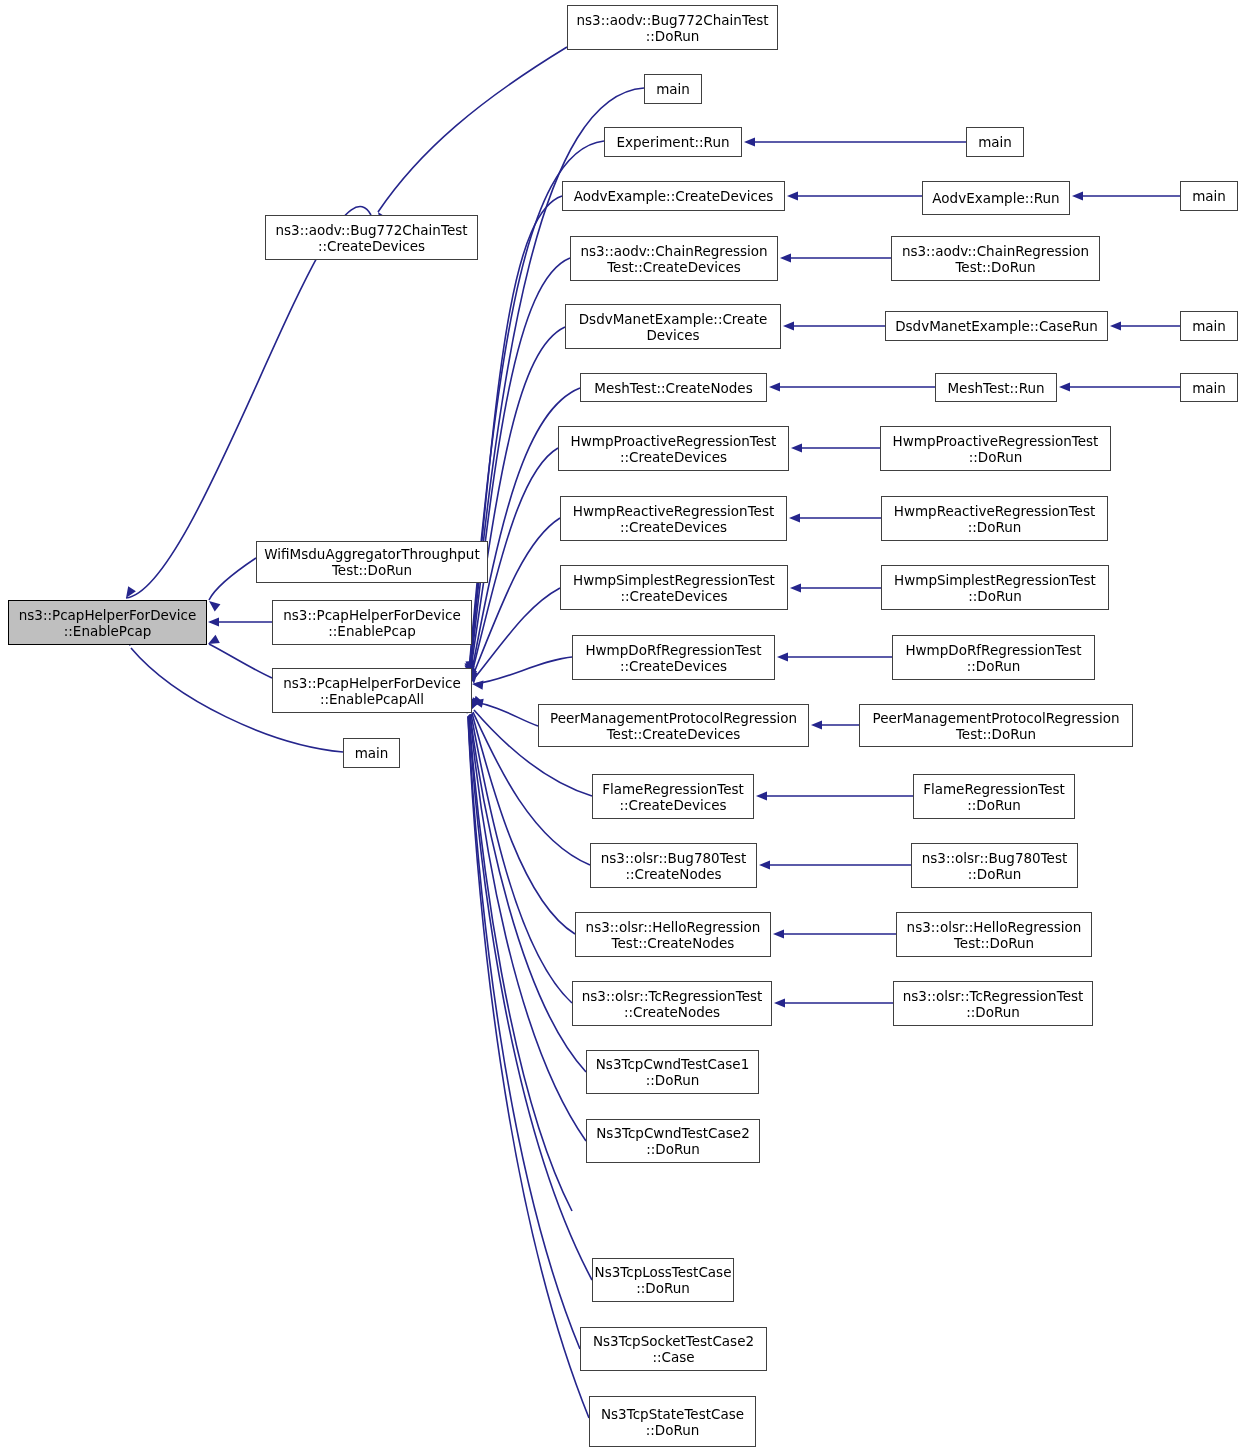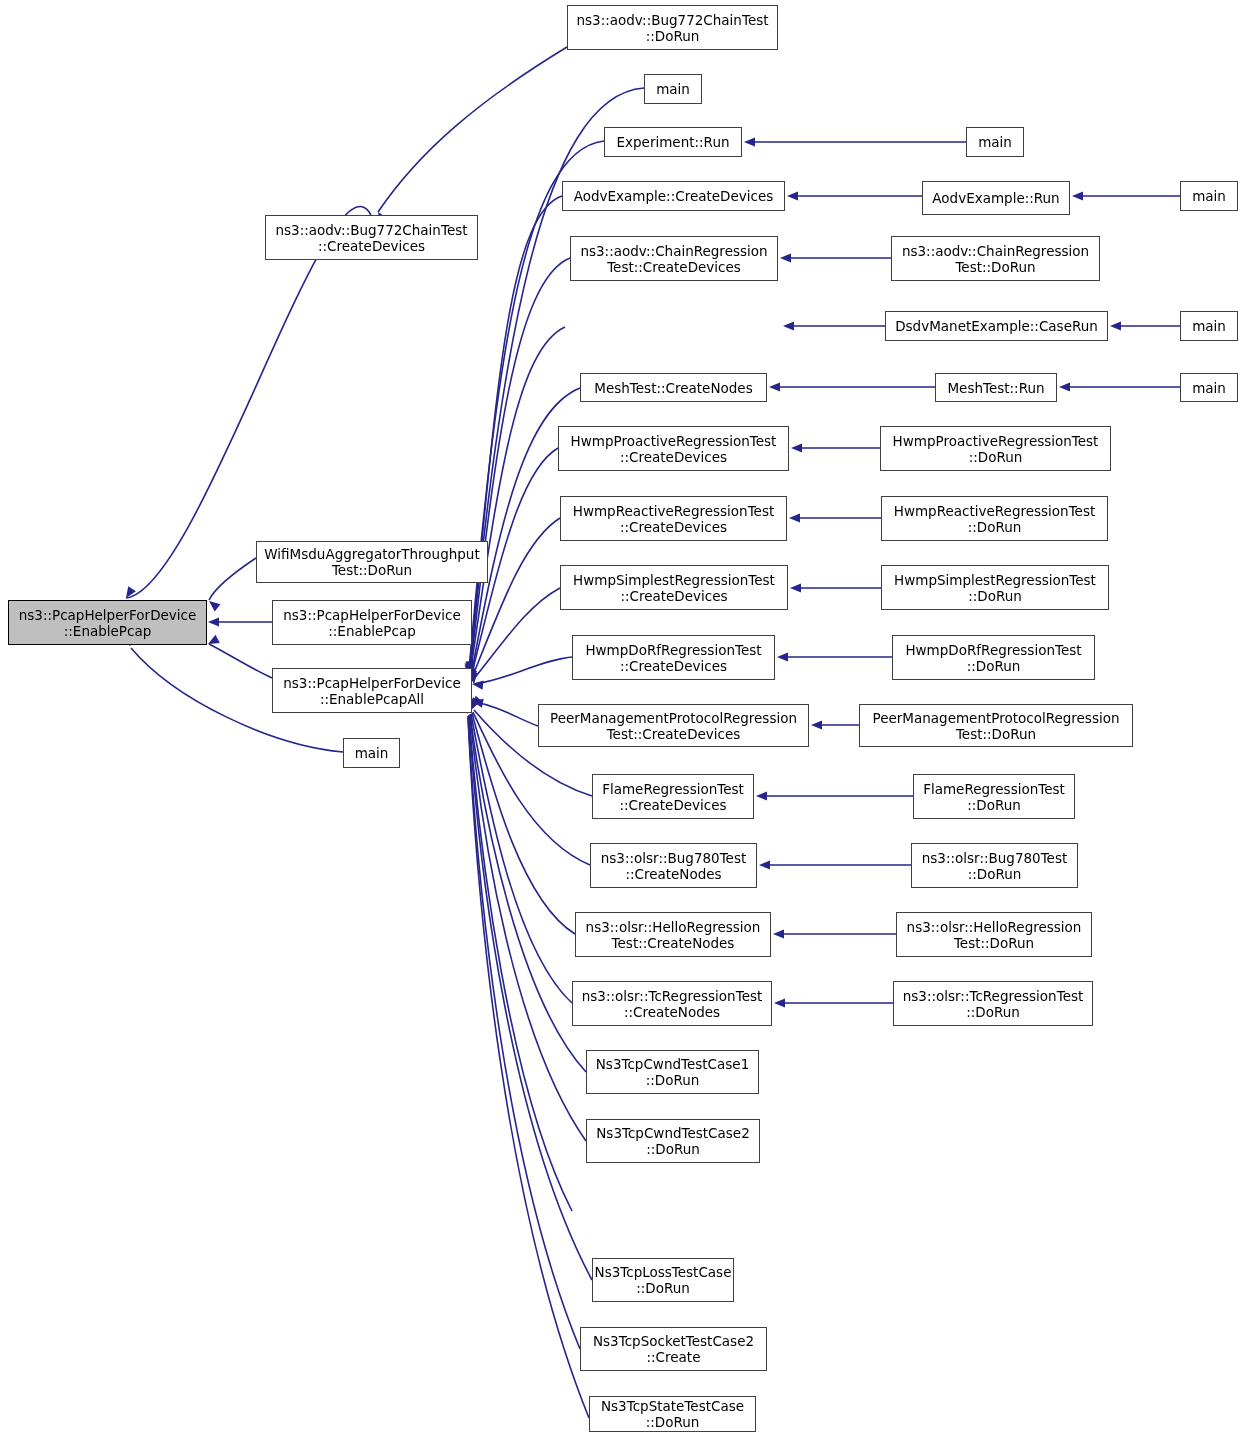--- a/index.html
+++ b/index.html
@@ -239,20 +239,22 @@
     <div class="node" style="left: 272px; top: 668px; width: 200px; height: 45px;">ns3::PcapHelperForDevice
 ::EnablePcapAll</div>
     <div class="node" style="left: 343px; top: 738px; width: 57px; height: 30px;">main</div>
     <div class="node" style="left: 567px; top: 5px; width: 211px; height: 45px;">ns3::aodv::Bug772ChainTest
 ::DoRun</div>
     <div class="node" style="left: 644px; top: 74px; width: 58px; height: 30px;">main</div>
     <div class="node" style="left: 604px; top: 127px; width: 138px; height: 30px;">Experiment::Run</div>
     <div class="node" style="left: 562px; top: 181px; width: 223px; height: 30px;">AodvExample::CreateDevices</div>
     <div class="node" style="left: 570px; top: 236px; width: 208px; height: 45px;">ns3::aodv::ChainRegression
 Test::CreateDevices</div>
+    <div class="node" style="left: 565px; top: 304px; width: 216px; height: 45px;">DsdvManetExample::Create
+Devices</div>
     <div class="node" style="left: 580px; top: 373px; width: 187px; height: 29px;">MeshTest::CreateNodes</div>
     <div class="node" style="left: 558px; top: 426px; width: 231px; height: 45px;">HwmpProactiveRegressionTest
 ::CreateDevices</div>
     <div class="node" style="left: 560px; top: 496px; width: 227px; height: 45px;">HwmpReactiveRegressionTest
 ::CreateDevices</div>
     <div class="node" style="left: 560px; top: 565px; width: 228px; height: 45px;">HwmpSimplestRegressionTest
 ::CreateDevices</div>
     <div class="node" style="left: 572px; top: 635px; width: 203px; height: 45px;">HwmpDoRfRegressionTest
 ::CreateDevices</div>
     <div class="node" style="left: 538px; top: 704px; width: 271px; height: 43px;">PeerManagementProtocolRegression
@@ -265,22 +267,22 @@
 Test::CreateNodes</div>
     <div class="node" style="left: 572px; top: 981px; width: 200px; height: 45px;">ns3::olsr::TcRegressionTest
 ::CreateNodes</div>
     <div class="node" style="left: 586px; top: 1050px; width: 173px; height: 44px;">Ns3TcpCwndTestCase1
 ::DoRun</div>
     <div class="node" style="left: 586px; top: 1119px; width: 174px; height: 44px;">Ns3TcpCwndTestCase2
 ::DoRun</div>
     <div class="node" style="left: 592px; top: 1258px; width: 142px; height: 44px;">Ns3TcpLossTestCase
 ::DoRun</div>
     <div class="node" style="left: 580px; top: 1327px; width: 187px; height: 44px;">Ns3TcpSocketTestCase2
-::Create</div>
-    <div class="node" style="left: 589px; top: 1396px; width: 167px; height: 36px;">Ns3TcpStateTestCase
+::Case</div>
+    <div class="node" style="left: 589px; top: 1396px; width: 167px; height: 51px;">Ns3TcpStateTestCase
 ::DoRun</div>
     <div class="node" style="left: 966px; top: 127px; width: 58px; height: 30px;">main</div>
     <div class="node" style="left: 922px; top: 181px; width: 148px; height: 34px;">AodvExample::Run</div>
     <div class="node" style="left: 891px; top: 236px; width: 209px; height: 45px;">ns3::aodv::ChainRegression
 Test::DoRun</div>
     <div class="node" style="left: 885px; top: 311px; width: 223px; height: 30px;">DsdvManetExample::CaseRun</div>
     <div class="node" style="left: 935px; top: 373px; width: 122px; height: 29px;">MeshTest::Run</div>
     <div class="node" style="left: 880px; top: 426px; width: 231px; height: 45px;">HwmpProactiveRegressionTest
 ::DoRun</div>
     <div class="node" style="left: 881px; top: 496px; width: 227px; height: 45px;">HwmpReactiveRegressionTest

